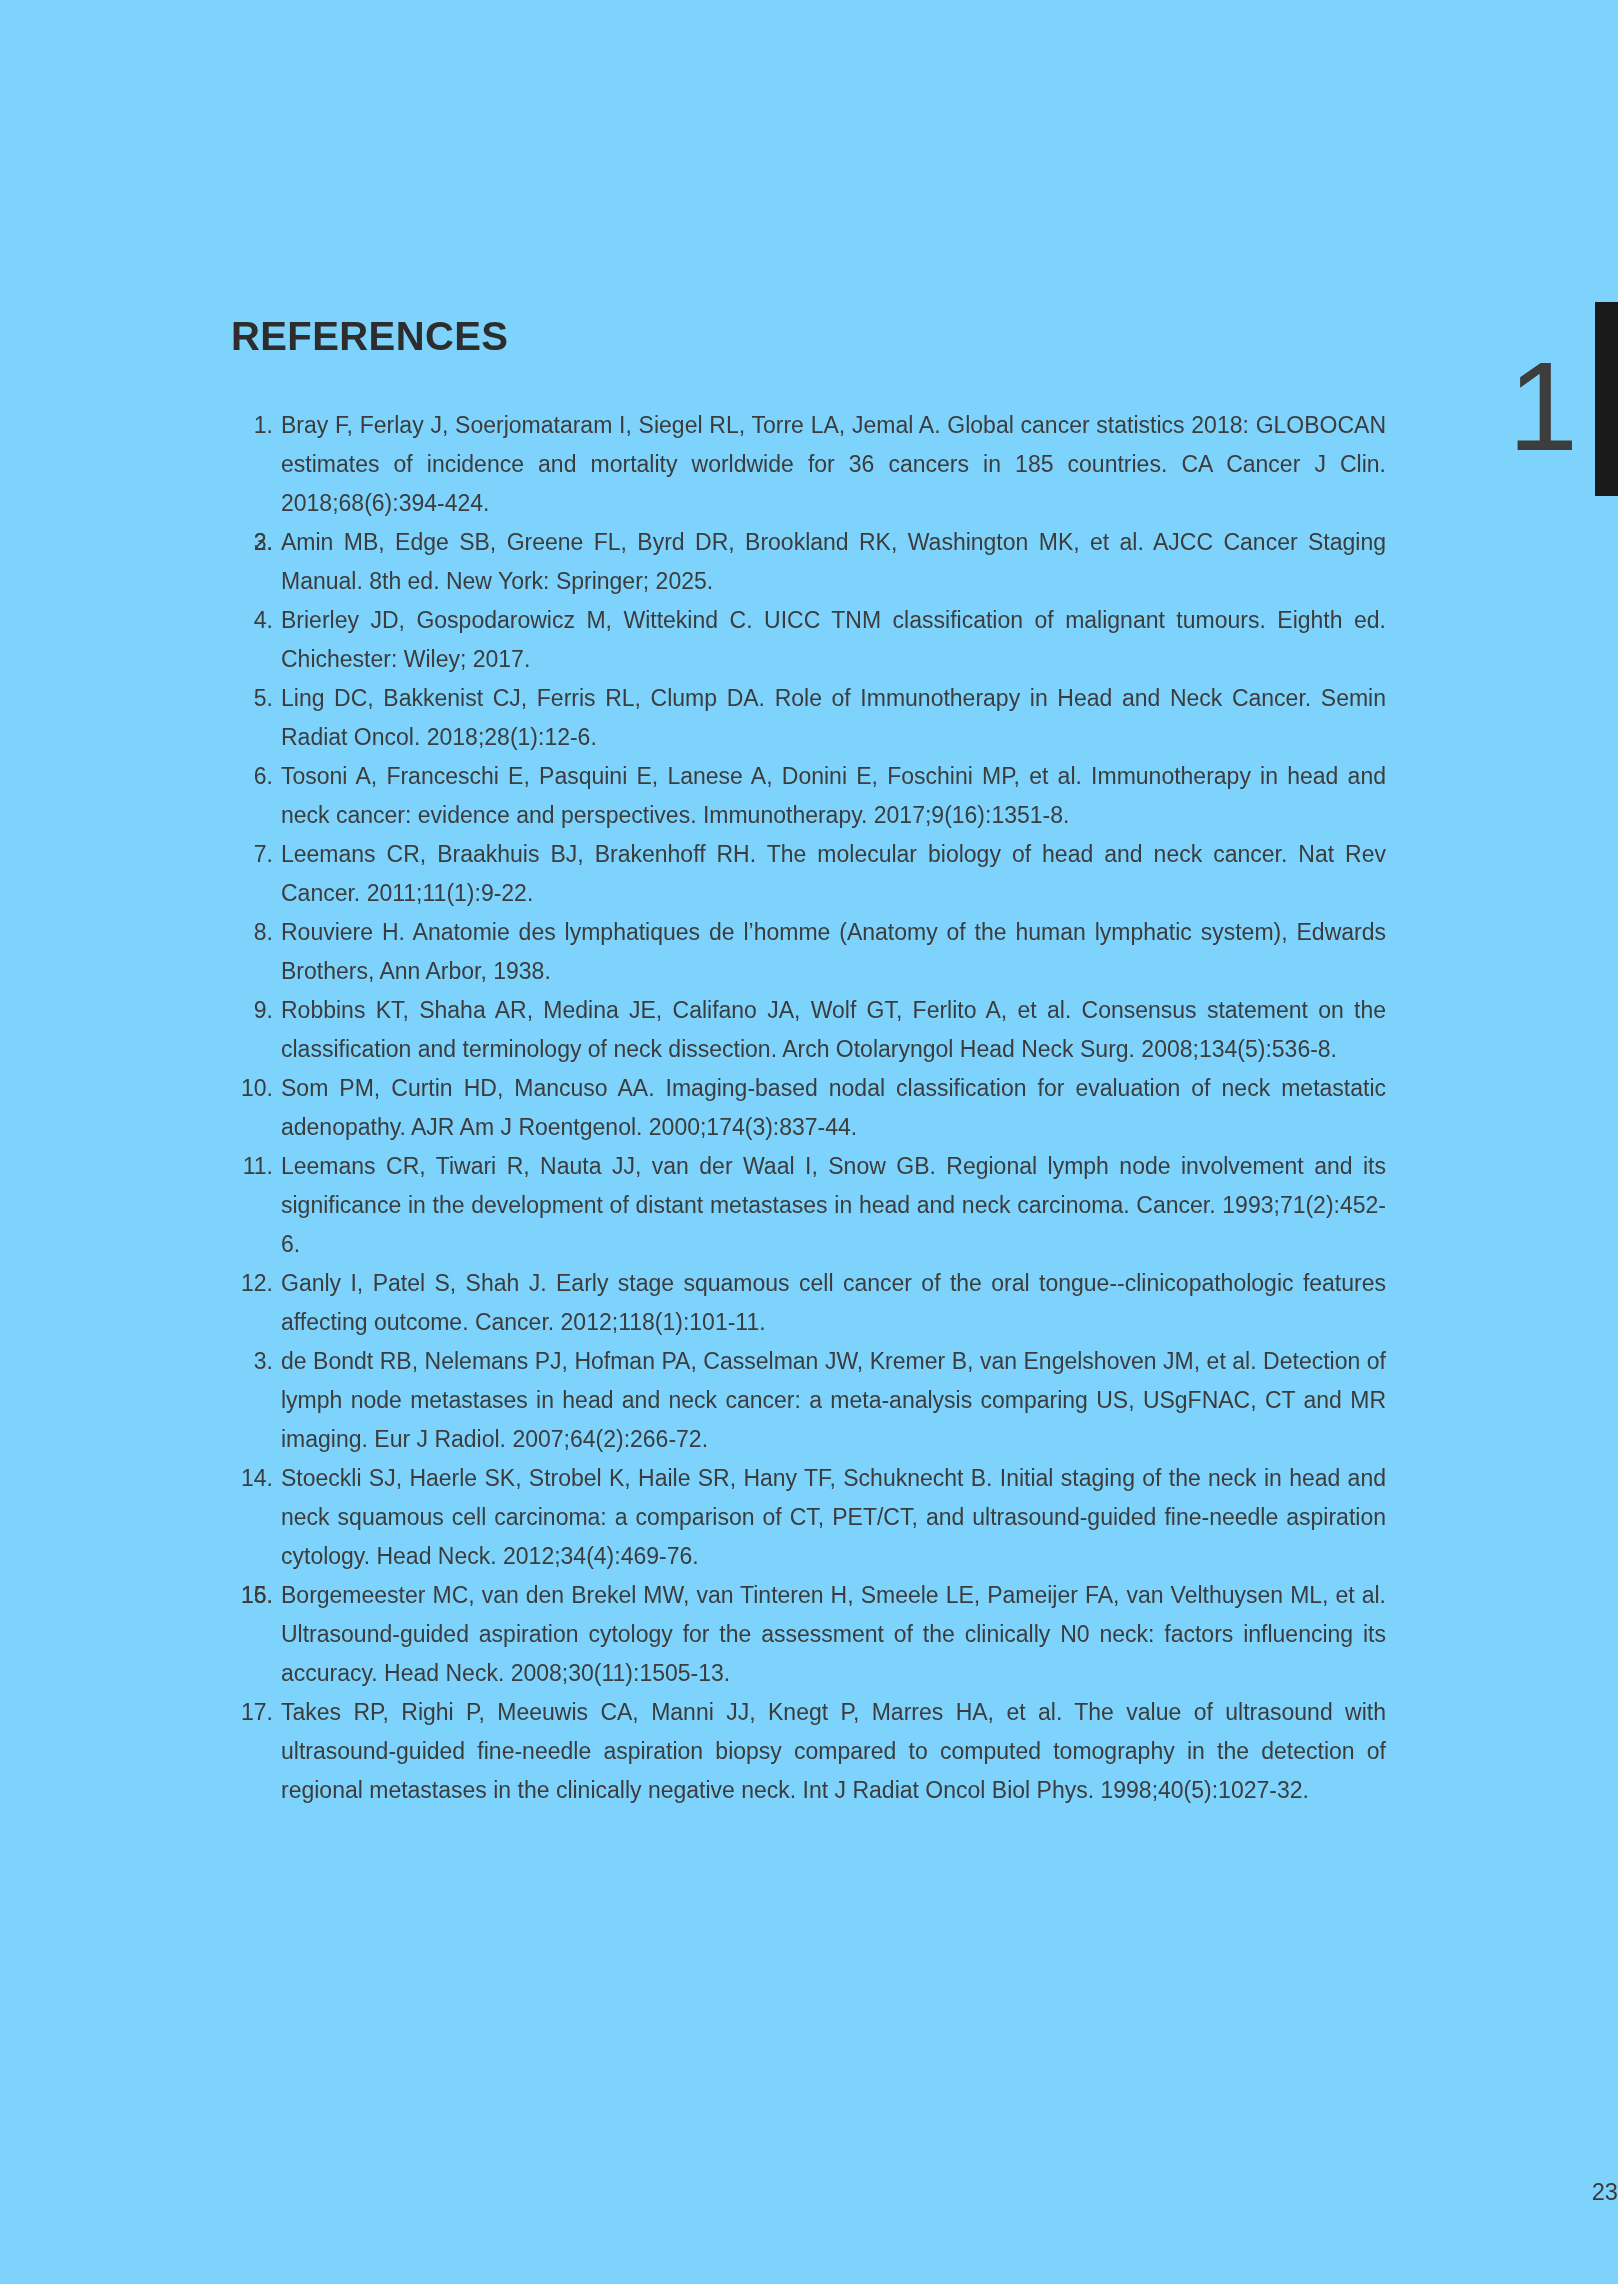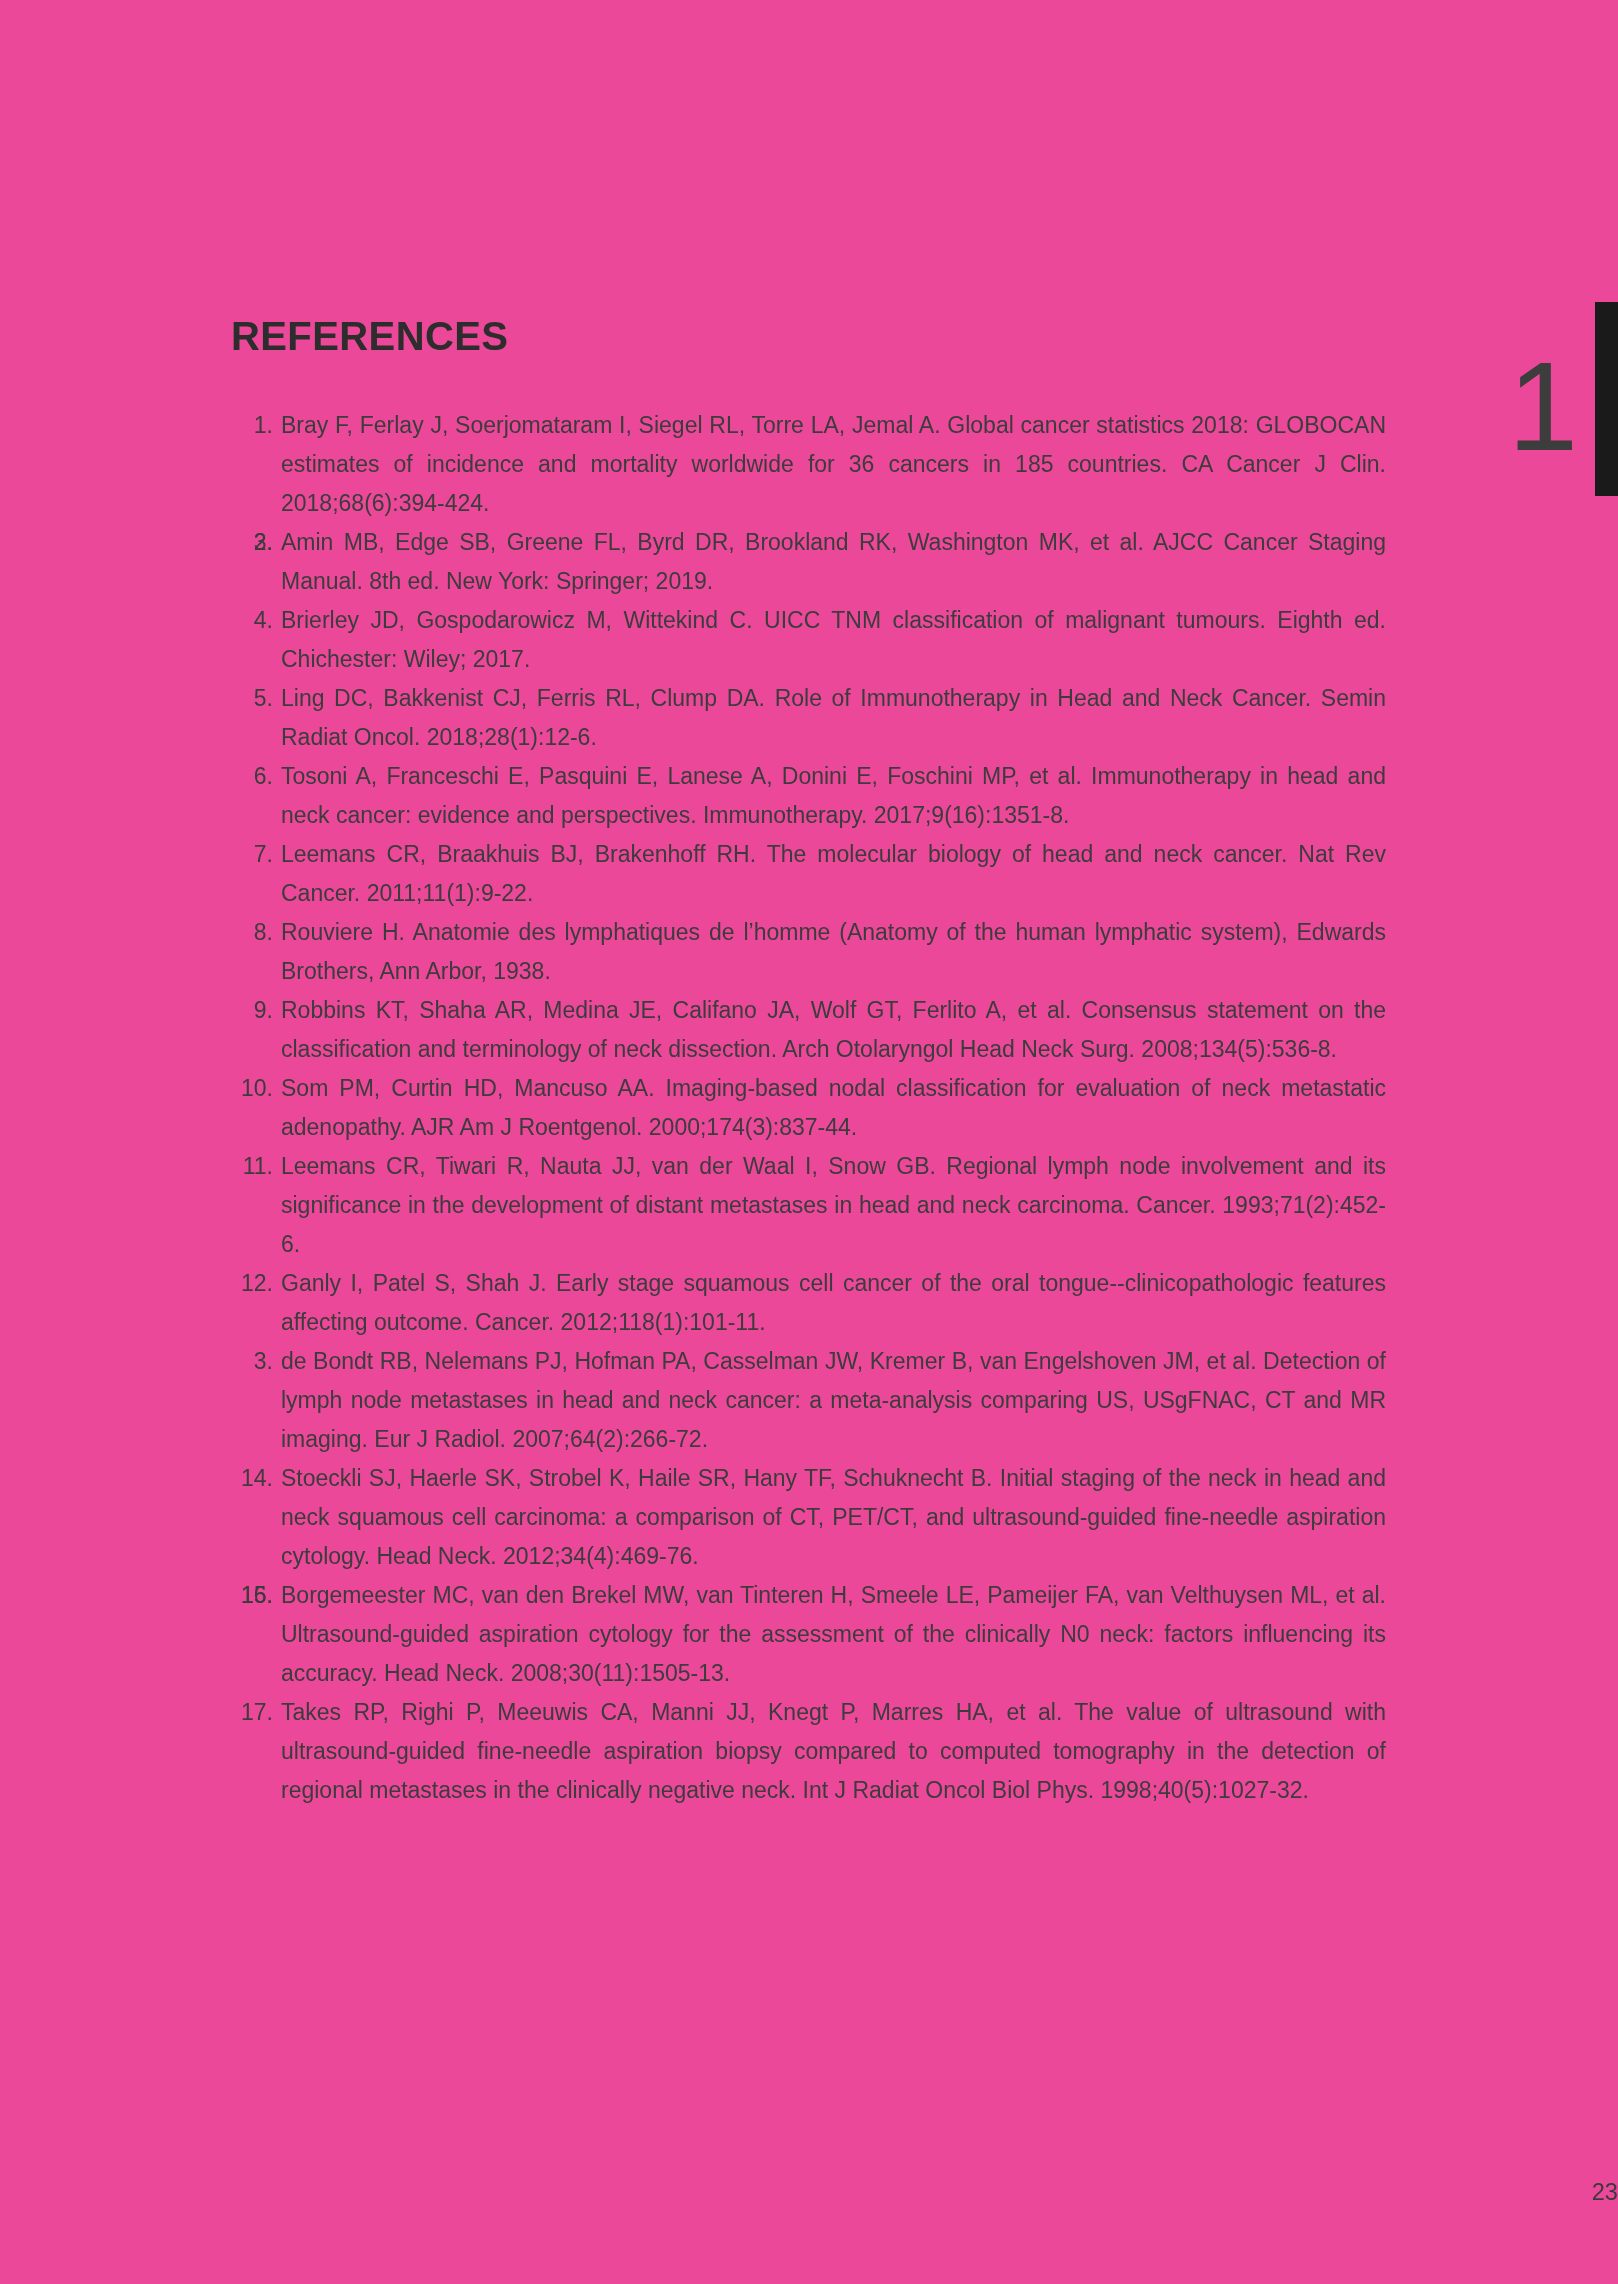--- a/index.html
+++ b/index.html
@@ -7,21 +7,21 @@
   body {
     width: 1618px;
     height: 2284px;
     position: relative;
     font-family: "Liberation Sans", "DejaVu Sans", sans-serif;
     color: #3a3a3a;
   }
   .page {
     position: absolute;
     inset: 0;
-    background: #ec4899;
+    background: #7dd3fc;
     overflow: hidden;
   }
   .page-title {
     position: absolute;
     left: 231px;
     top: 314px;
     font-size: 40px;
     font-weight: 700;
     letter-spacing: 0.4px;
     color: #2d2d2d;
@@ -82,21 +82,21 @@
 
   <h1 class="page-title">REFERENCES</h1>
 
   <div class="chapter-bar"></div>
 
   <div class="chapter-number">1</div>
 
   <div class="references-list">
       <div class="ref-item"><span class="ref-num">1.</span><span class="ref-text">Bray F, Ferlay J, Soerjomataram I, Siegel RL, Torre LA, Jemal A. Global cancer statistics 2018: GLOBOCAN estimates of incidence and mortality worldwide for 36 cancers in 185 countries. CA Cancer J Clin. 2018;68(6):394-424.</span></div>
       <div class="ref-item"><span class="ref-num">2.</span></div>
-      <div class="ref-item"><span class="ref-num">3.</span><span class="ref-text">Amin MB, Edge SB, Greene FL, Byrd DR, Brookland RK, Washington MK, et al. AJCC Cancer Staging Manual. 8th ed. New York: Springer; 2019.</span></div>
+      <div class="ref-item"><span class="ref-num">3.</span><span class="ref-text">Amin MB, Edge SB, Greene FL, Byrd DR, Brookland RK, Washington MK, et al. AJCC Cancer Staging Manual. 8th ed. New York: Springer; 2025.</span></div>
       <div class="ref-item"><span class="ref-num">4.</span><span class="ref-text">Brierley JD, Gospodarowicz M, Wittekind C. UICC TNM classification of malignant tumours. Eighth ed. Chichester: Wiley; 2017.</span></div>
       <div class="ref-item"><span class="ref-num">5.</span><span class="ref-text">Ling DC, Bakkenist CJ, Ferris RL, Clump DA. Role of Immunotherapy in Head and Neck Cancer. Semin Radiat Oncol. 2018;28(1):12-6.</span></div>
       <div class="ref-item"><span class="ref-num">6.</span><span class="ref-text">Tosoni A, Franceschi E, Pasquini E, Lanese A, Donini E, Foschini MP, et al. Immunotherapy in head and neck cancer: evidence and perspectives. Immunotherapy. 2017;9(16):1351-8.</span></div>
       <div class="ref-item"><span class="ref-num">7.</span><span class="ref-text">Leemans CR, Braakhuis BJ, Brakenhoff RH. The molecular biology of head and neck cancer. Nat Rev Cancer. 2011;11(1):9-22.</span></div>
       <div class="ref-item"><span class="ref-num">8.</span><span class="ref-text">Rouviere H. Anatomie des lymphatiques de l’homme (Anatomy of the human lymphatic system), Edwards Brothers, Ann Arbor, 1938.</span></div>
       <div class="ref-item"><span class="ref-num">9.</span><span class="ref-text">Robbins KT, Shaha AR, Medina JE, Califano JA, Wolf GT, Ferlito A, et al. Consensus statement on the classification and terminology of neck dissection. Arch Otolaryngol Head Neck Surg. 2008;134(5):536-8.</span></div>
       <div class="ref-item"><span class="ref-num">10.</span><span class="ref-text">Som PM, Curtin HD, Mancuso AA. Imaging-based nodal classification for evaluation of neck metastatic adenopathy. AJR Am J Roentgenol. 2000;174(3):837-44.</span></div>
       <div class="ref-item"><span class="ref-num">11.</span><span class="ref-text">Leemans CR, Tiwari R, Nauta JJ, van der Waal I, Snow GB. Regional lymph node involvement and its significance in the development of distant metastases in head and neck carcinoma. Cancer. 1993;71(2):452-6.</span></div>
       <div class="ref-item"><span class="ref-num">12.</span><span class="ref-text">Ganly I, Patel S, Shah J. Early stage squamous cell cancer of the oral tongue--clinicopathologic features affecting outcome. Cancer. 2012;118(1):101-11.</span></div>
       <div class="ref-item"><span class="ref-num">3.</span><span class="ref-text">de Bondt RB, Nelemans PJ, Hofman PA, Casselman JW, Kremer B, van Engelshoven JM, et al. Detection of lymph node metastases in head and neck cancer: a meta-analysis comparing US, USgFNAC, CT and MR imaging. Eur J Radiol. 2007;64(2):266-72.</span></div>

